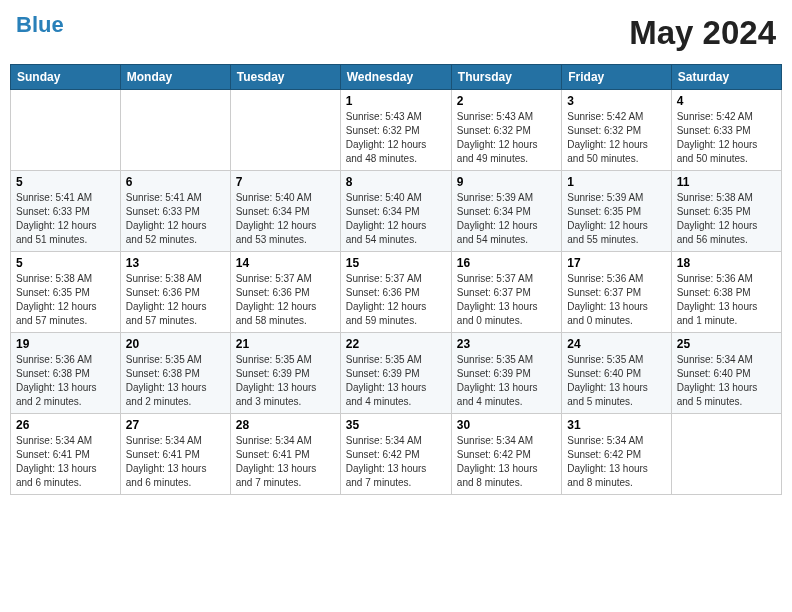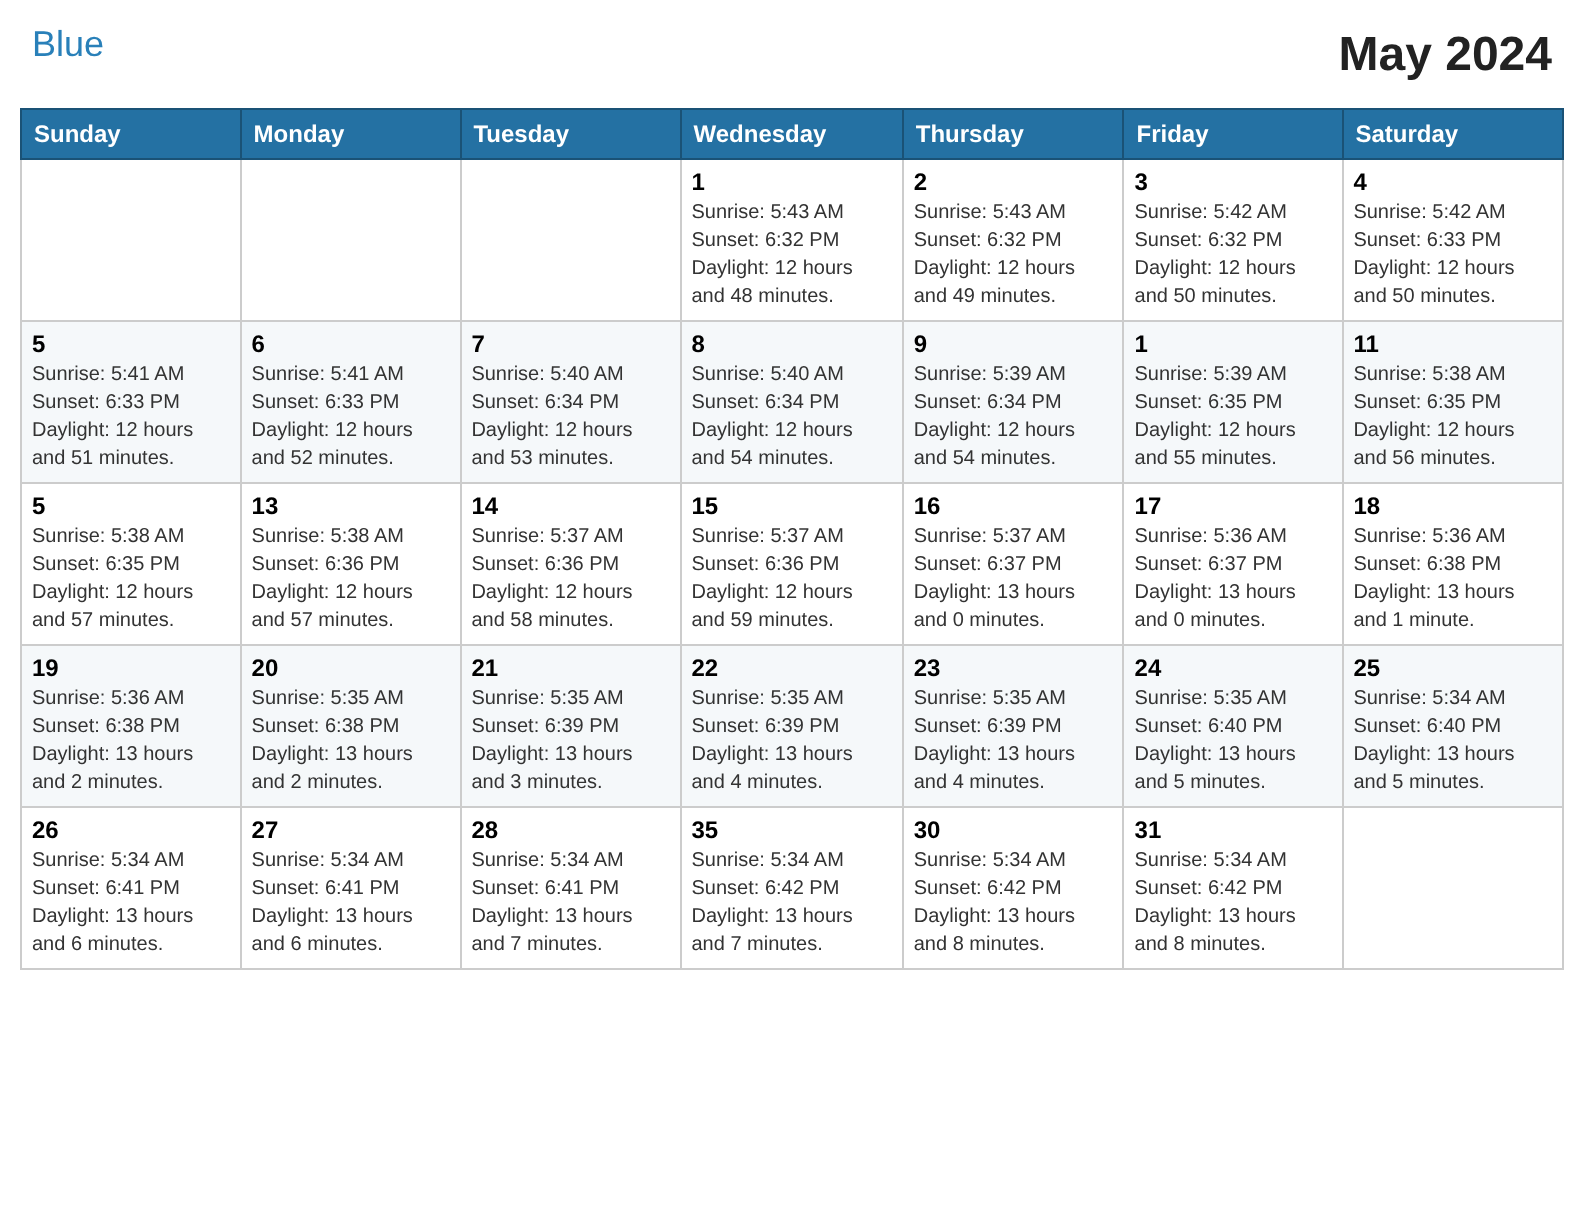--- a/index.html
+++ b/index.html
@@ -18,21 +18,21 @@
       padding: 4px 6px;
     }
     .logo {
       display: flex;
       align-items: center;
     }
     .title-block {
       text-align: right;
     }
     .month-title {
-      font-size: 24px;
+      font-size: 33px;
       font-weight: bold;
       color: #222;
     }
     .subtitle {
       font-size: 15px;
       color: #444;
     }
     .calendar {
       width: 100%;
       border-collapse: collapse;
@@ -72,21 +72,21 @@
       background: #fff !important;
     }
   </style>
 </head>
 <body>
 
 <div class="header">
   <div class="logo">
     <div>
       <div style="display:flex;align-items:center;">
-        <div style="font-size:18px;font-weight:normal;color:#2980b9;margin-top:-2px;">Blue</div>
+        <div style="font-size:22px;font-weight:bold;color:#2980b9;margin-top:-2px;">Blue</div>
       </div>
     </div>
   </div>
   <div class="title-block">
     <div class="month-title">May 2024</div>
   </div>
 </div>
 
 <table class="calendar">
   <thead>

